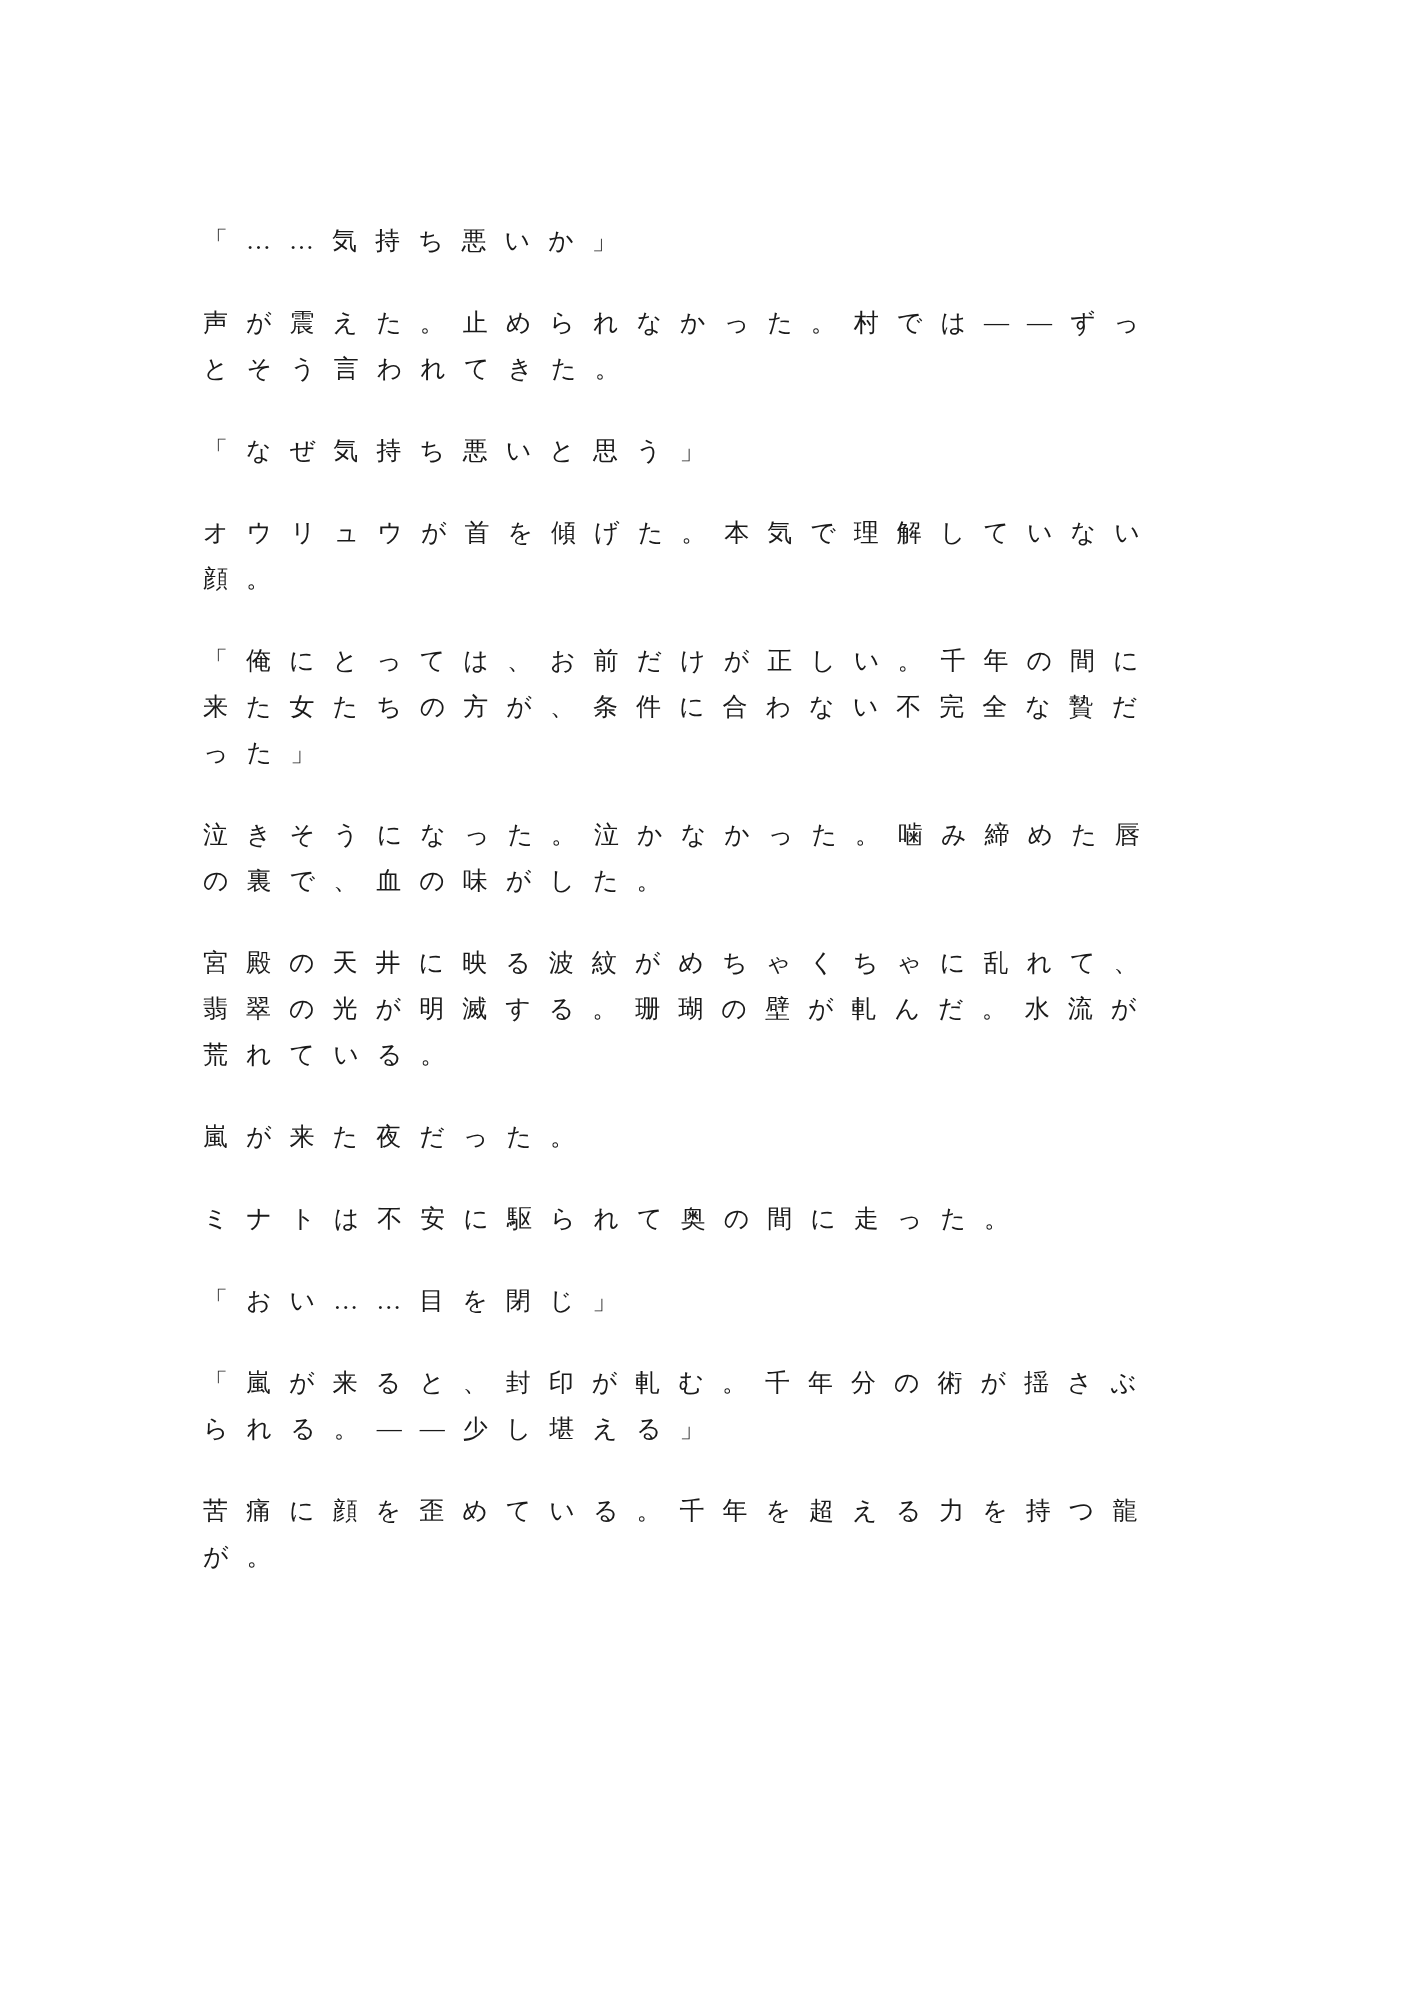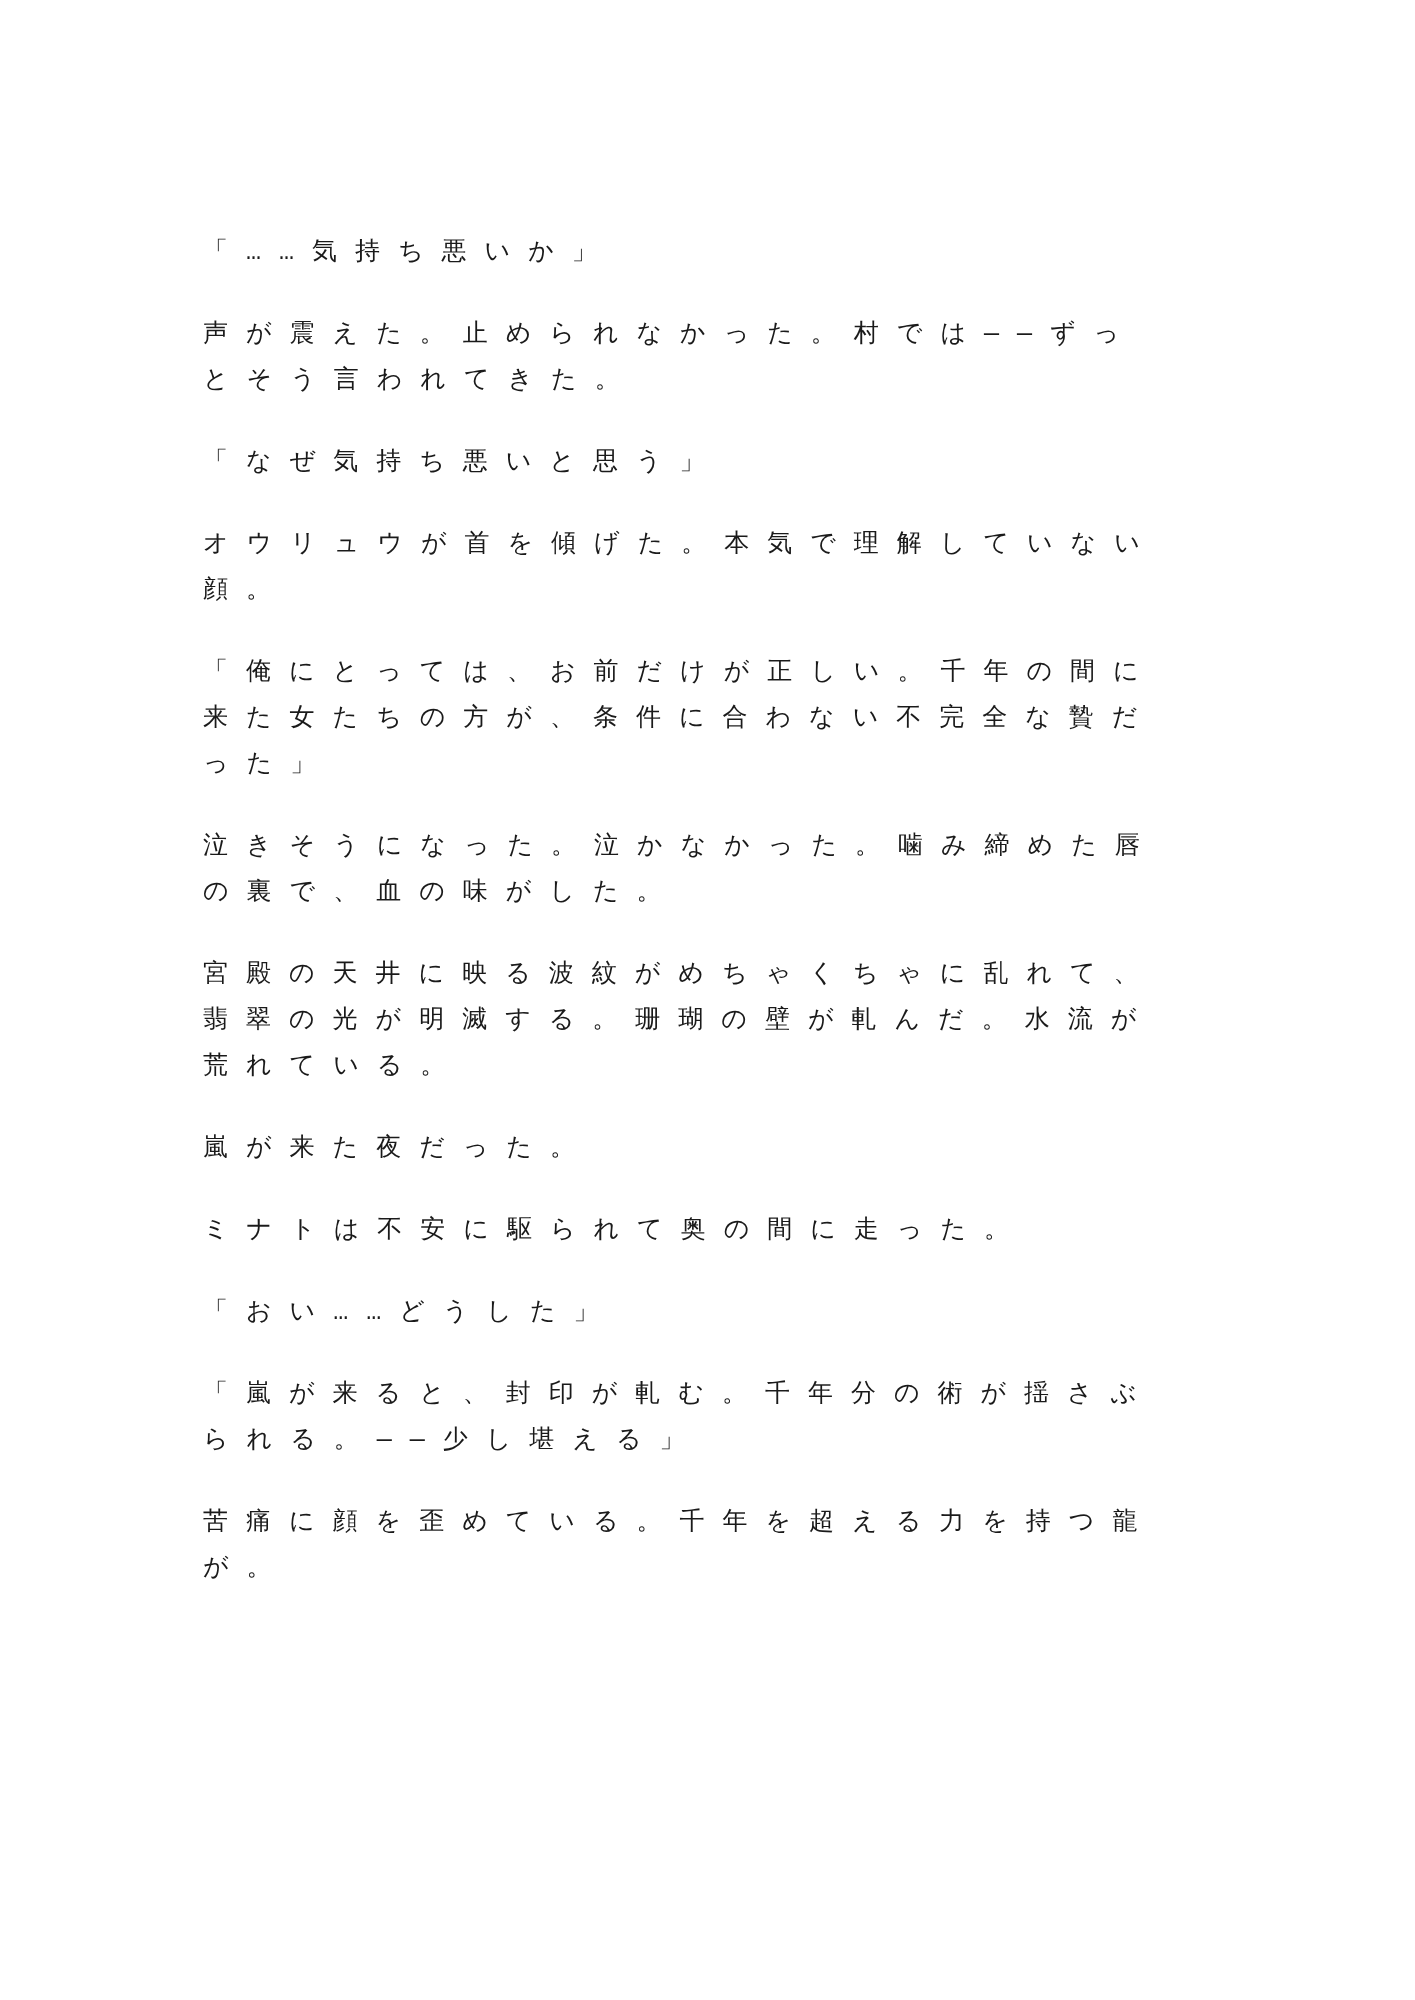--- a/index.html
+++ b/index.html
@@ -9,24 +9,24 @@
   }
   body {
     width: 1415px;
     height: 2000px;
     position: relative;
     overflow: hidden;
   }
   .page {
     position: absolute;
     left: 203px;
-    top: 230px;
+    top: 218px;
     width: 970px;
     color: #1a1a1a;
-    font-family: Liberation Mono, monospace;
+    font-family: Liberation Serif, serif;
     font-size: 25px;
     letter-spacing: 18px;
     line-height: 46px;
   }
   .para {
     margin: 0 0 36px 0;
     white-space: normal;
     word-break: break-all;
   }
 </style>
@@ -36,16 +36,16 @@
 <div class="page">
   <p class="para">「……気持ち悪いか」</p>
   <p class="para">声が震えた。止められなかった。村では——ずっとそう言われてきた。</p>
   <p class="para">「なぜ気持ち悪いと思う」</p>
   <p class="para">オウリュウが首を傾げた。本気で理解していない顔。</p>
   <p class="para">「俺にとっては、お前だけが正しい。千年の間に来た女たちの方が、条件に合わない不完全な贄だった」</p>
   <p class="para">泣きそうになった。泣かなかった。噛み締めた唇の裏で、血の味がした。</p>
   <p class="para">宮殿の天井に映る波紋がめちゃくちゃに乱れて、翡翠の光が明滅する。珊瑚の壁が軋んだ。水流が荒れている。</p>
   <p class="para">嵐が来た夜だった。</p>
   <p class="para">ミナトは不安に駆られて奥の間に走った。</p>
-  <p class="para">「おい……どうした」</p>
+  <p class="para">「おい……目を閉じ」</p>
   <p class="para">「嵐が来ると、封印が軋む。千年分の術が揺さぶられる。——少し堪える」</p>
   <p class="para">苦痛に顔を歪めている。千年を超える力を持つ龍が。</p>
 </div>
 
 </body></html>

